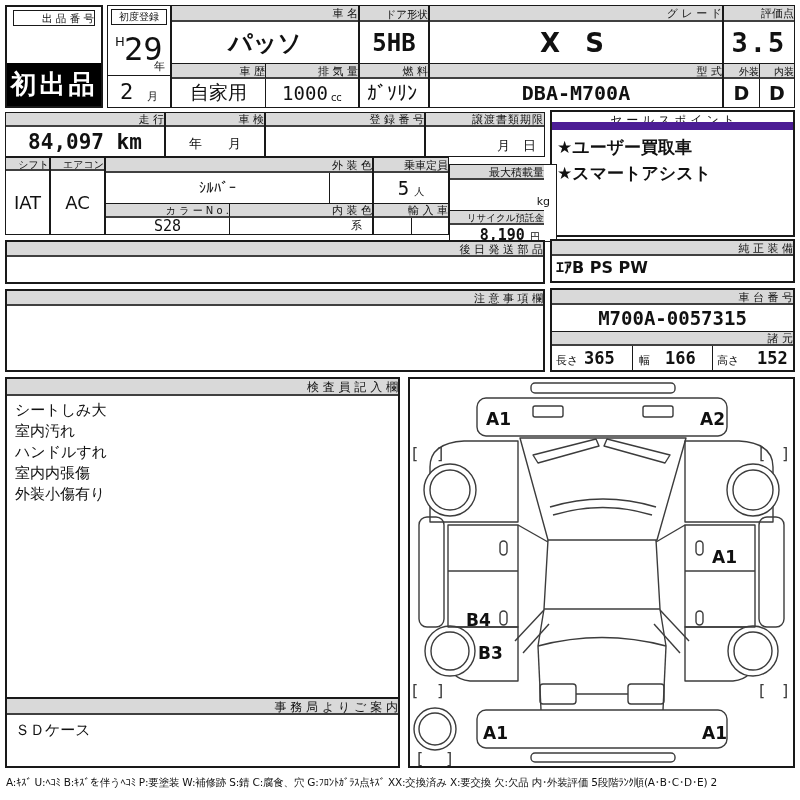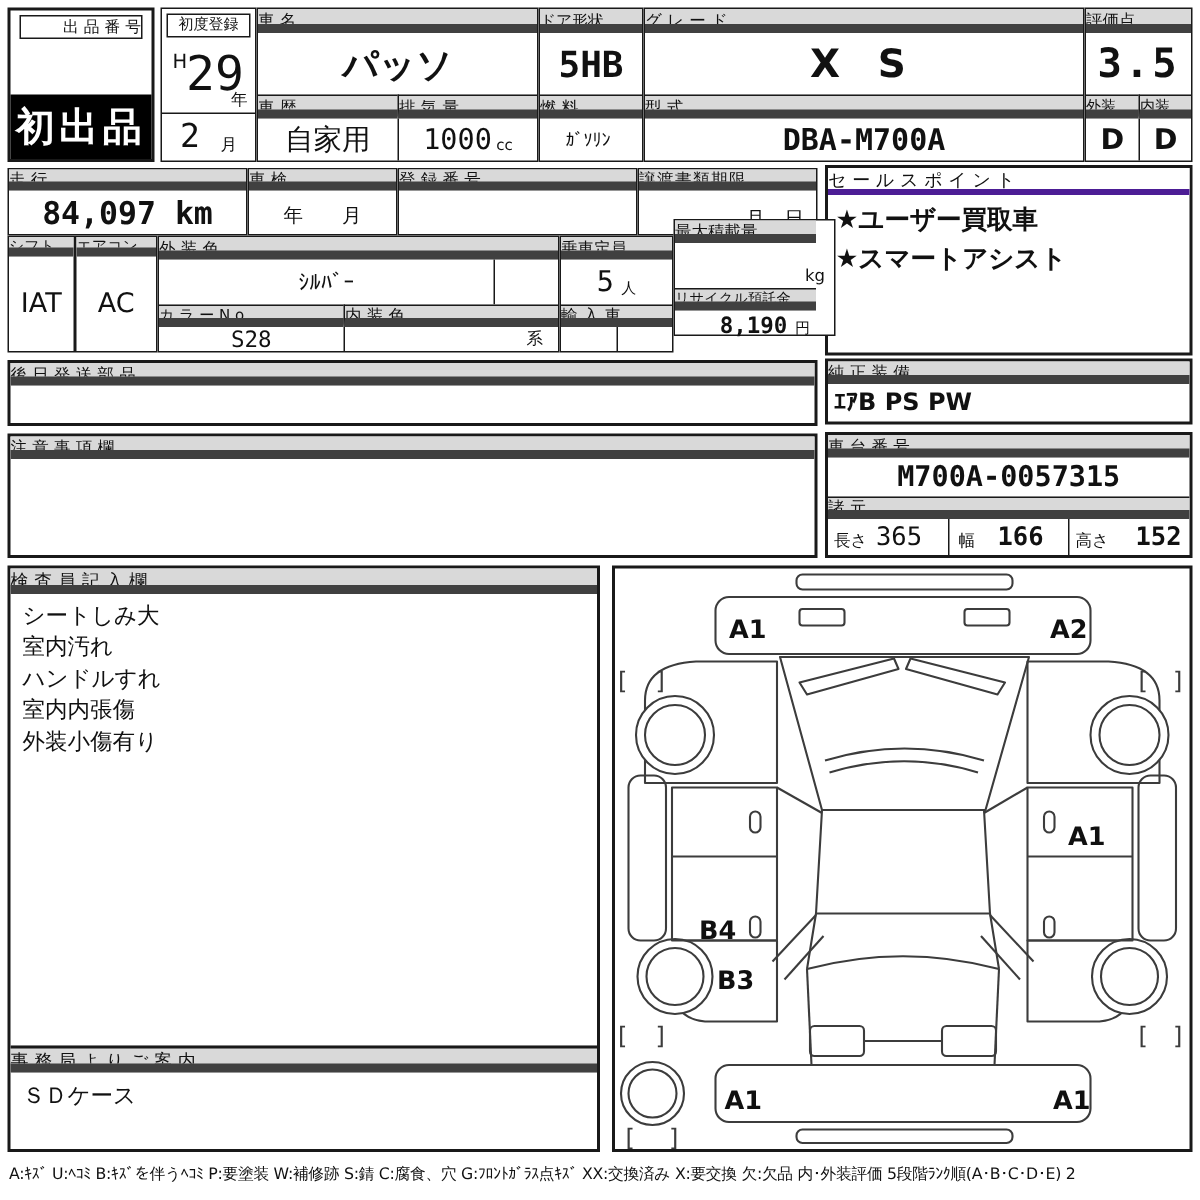--- a/index.html
+++ b/index.html
@@ -1,23 +1,23 @@
 <!DOCTYPE html>
 <html><head>
 <meta charset="utf-8">
 <style>
   html,body{margin:0;padding:0}
   body{width:800px;height:800px;background:#fff;position:relative;overflow:hidden;
        font-family:"DejaVu Sans","Liberation Sans",sans-serif;color:#111;}
   .abs{position:absolute;box-sizing:border-box}
   .b1{border:1px solid #191919;background:#fff}
   .b2{border:2px solid #191919;background:#fff}
-  .gh{background:#d9d9d9;text-align:left;font-size:11px;line-height:15px;
-      border-bottom:6px solid #404040;white-space:nowrap;overflow:hidden}
-  .wh{background:#fff;border-bottom:4px solid #4c1d95;white-space:nowrap;overflow:hidden}
+  .gh{background:#d9d9d9;text-align:right;font-size:11px;line-height:15px;
+      border-bottom:2px solid #404040;white-space:nowrap;overflow:hidden}
+  .wh{background:#fff;text-align:center;border-bottom:8px solid #4c1d95;white-space:nowrap;overflow:hidden}
   .c{display:flex;align-items:center;justify-content:center}
   .mono{font-family:"DejaVu Sans Mono","Liberation Mono",monospace}
   .bl{border-left:1px solid #191919}
   .bt{border-top:1px solid #191919}
   .nw{white-space:nowrap}
   svg text{font-family:"DejaVu Sans","Liberation Sans",sans-serif}
 </style>
 </head>
 <body>
 
@@ -46,21 +46,21 @@
   <div class="abs bl c" style="left:93px;top:73px;width:93px;height:28px">
     <span class="mono" style="font-size:19px">1000</span>
     <span style="font-size:10px;margin-left:3px;margin-top:8px">cc</span>
   </div>
 </div>
 
 <div class="abs b1" style="left:359px;top:5px;width:70px;height:103px">
   <div class="gh abs" style="left:0;top:0;width:68px;height:16px;line-height:16px;font-size:10.5px">ドア形状</div>
   <div class="abs c mono" style="left:0;top:16px;width:68px;height:41px;font-size:24px;font-weight:600">5HB</div>
   <div class="gh abs bt" style="left:0;top:57px;width:68px;height:16px;line-height:15px">燃 料</div>
-  <div class="abs c" style="left:0;top:73px;width:64px;height:28px;font-size:12px">ｶﾞｿﾘﾝ</div>
+  <div class="abs c" style="left:0;top:73px;width:64px;height:28px;font-size:20px">ｶﾞｿﾘﾝ</div>
 </div>
 
 <div class="abs b1" style="left:429px;top:5px;width:294px;height:103px">
   <div class="gh abs" style="left:0;top:0;width:292px;height:16px;line-height:16px">グ レ ー ド</div>
   <div class="abs c" style="left:0;top:16px;width:292px;height:41px;font-size:26px;font-weight:600;letter-spacing:8px">X S</div>
   <div class="gh abs bt" style="left:0;top:57px;width:292px;height:16px;line-height:15px">型 式</div>
   <div class="abs c mono" style="left:0;top:73px;width:292px;height:28px;font-size:20px;font-weight:600">DBA-M700A</div>
 </div>
 
 <div class="abs b1" style="left:723px;top:5px;width:72px;height:103px">
@@ -119,21 +119,21 @@
   <div class="abs c" style="left:0;top:15px;width:74px;height:30px">
     <span class="mono" style="font-size:19px">5</span>
     <span style="font-size:10px;margin-left:5px;margin-top:8px">人</span>
   </div>
   <div class="gh abs bt" style="left:0;top:45px;width:74px;height:15px;line-height:14px">輸 入 車</div>
   <div class="abs" style="left:0;top:60px;width:74px;height:16px">
     <div class="abs bl" style="left:37px;top:0;width:37px;height:16px"></div>
   </div>
 </div>
 
-<div class="abs b1" style="left:449px;top:146px;width:108px;height:78px">
+<div class="abs b1" style="left:449px;top:164px;width:108px;height:78px">
   <div class="gh abs" style="left:0;top:0;width:94px;height:15px">最大積載量</div>
   <div class="abs" style="right:6px;top:30px;font-size:11px">kg</div>
   <div class="gh abs bt" style="left:0;top:45px;width:94px;height:15px;line-height:14px;font-size:9.5px">リサイクル預託金</div>
   <div class="abs" style="left:0;top:60px;width:90px;height:16px;text-align:right">
     <span class="mono" style="font-size:15px;font-weight:600">8,190</span>
     <span style="font-size:10px">円</span>
   </div>
 </div>
 
 <div class="abs b2" style="left:5px;top:240px;width:540px;height:44px">
@@ -151,21 +151,21 @@
   <div class="abs" style="left:4px;top:17px;font-size:16px;font-weight:600">ｴｱB PS PW</div>
 </div>
 
 <div class="abs b2" style="left:550px;top:288px;width:245px;height:84px">
   <div class="gh abs" style="left:0;top:0;width:241px;height:15px">車 台 番 号</div>
   <div class="abs c mono" style="left:0;top:15px;width:241px;height:26px;font-size:19px;font-weight:600">M700A-0057315</div>
   <div class="gh abs bt" style="left:0;top:41px;width:241px;height:15px;line-height:14px">諸 元</div>
   <div class="abs" style="left:0;top:56px;width:241px;height:24px">
     <div class="abs" style="left:0;top:0;width:80px;height:24px">
       <span class="abs" style="left:4px;top:7px;font-size:11px">長さ</span>
-      <span class="abs mono" style="left:32px;top:2px;font-size:17px;font-weight:400">365</span>
+      <span class="abs mono" style="left:32px;top:2px;font-size:17px;font-weight:700">365</span>
     </div>
     <div class="abs bl" style="left:80px;top:0;width:80px;height:24px">
       <span class="abs" style="left:6px;top:7px;font-size:11px">幅</span>
       <span class="abs mono" style="left:32px;top:2px;font-size:17px;font-weight:600">166</span>
     </div>
     <div class="abs bl" style="left:160px;top:0;width:81px;height:24px">
       <span class="abs" style="left:4px;top:7px;font-size:11px">高さ</span>
       <span class="abs mono" style="left:44px;top:2px;font-size:17px;font-weight:700">152</span>
     </div>
   </div>

